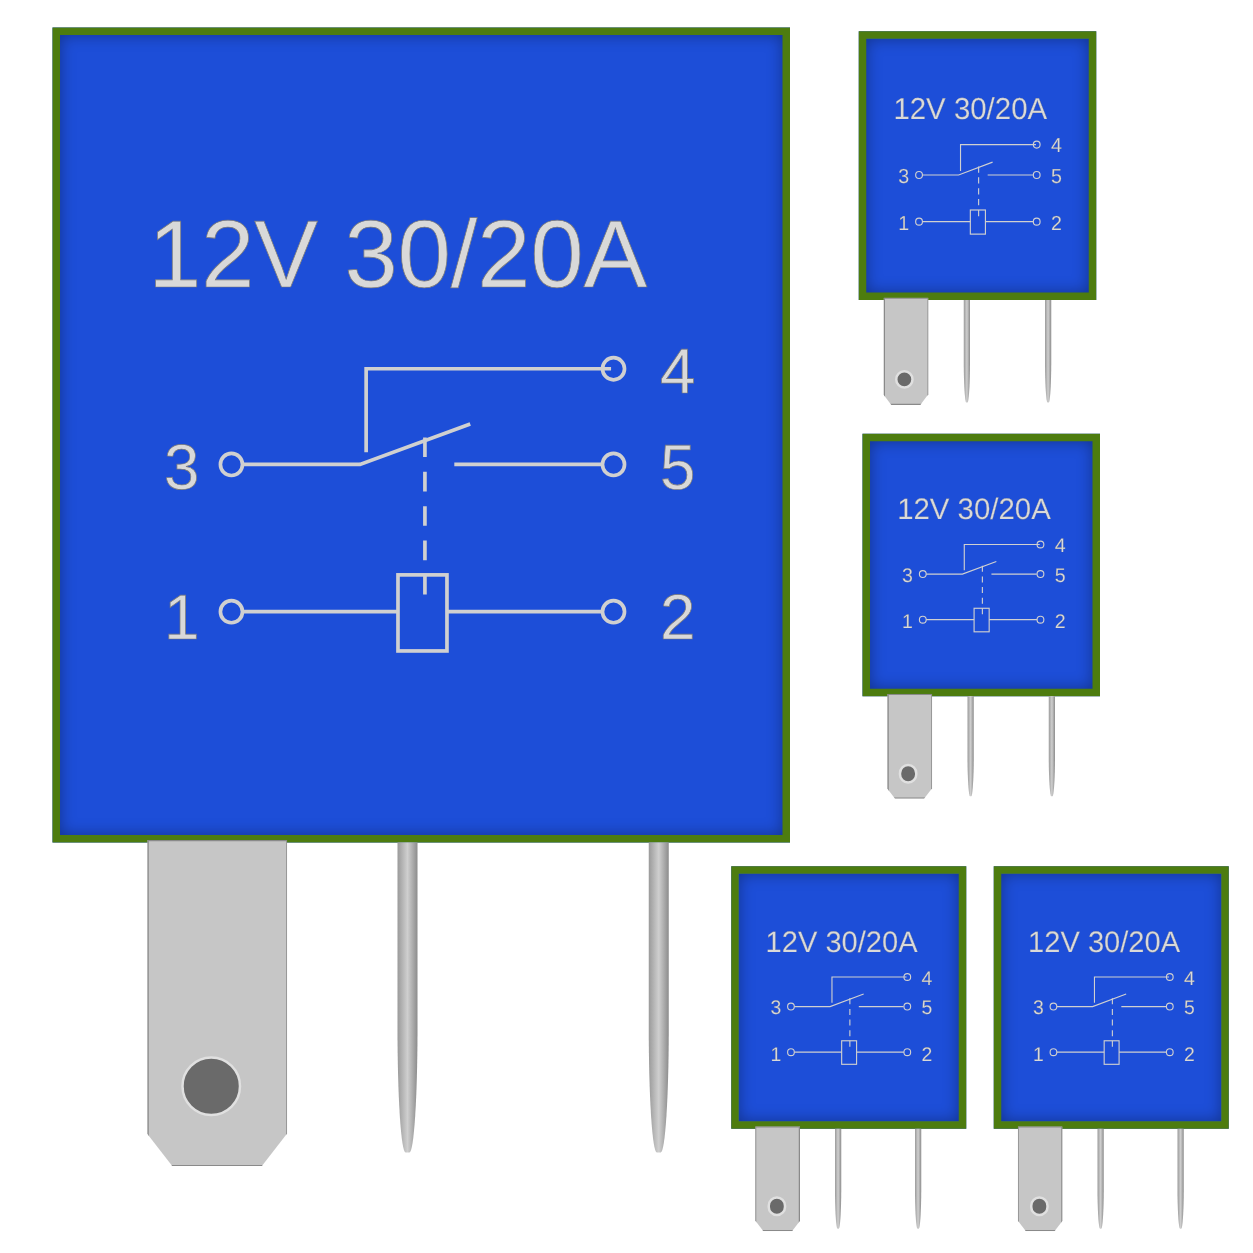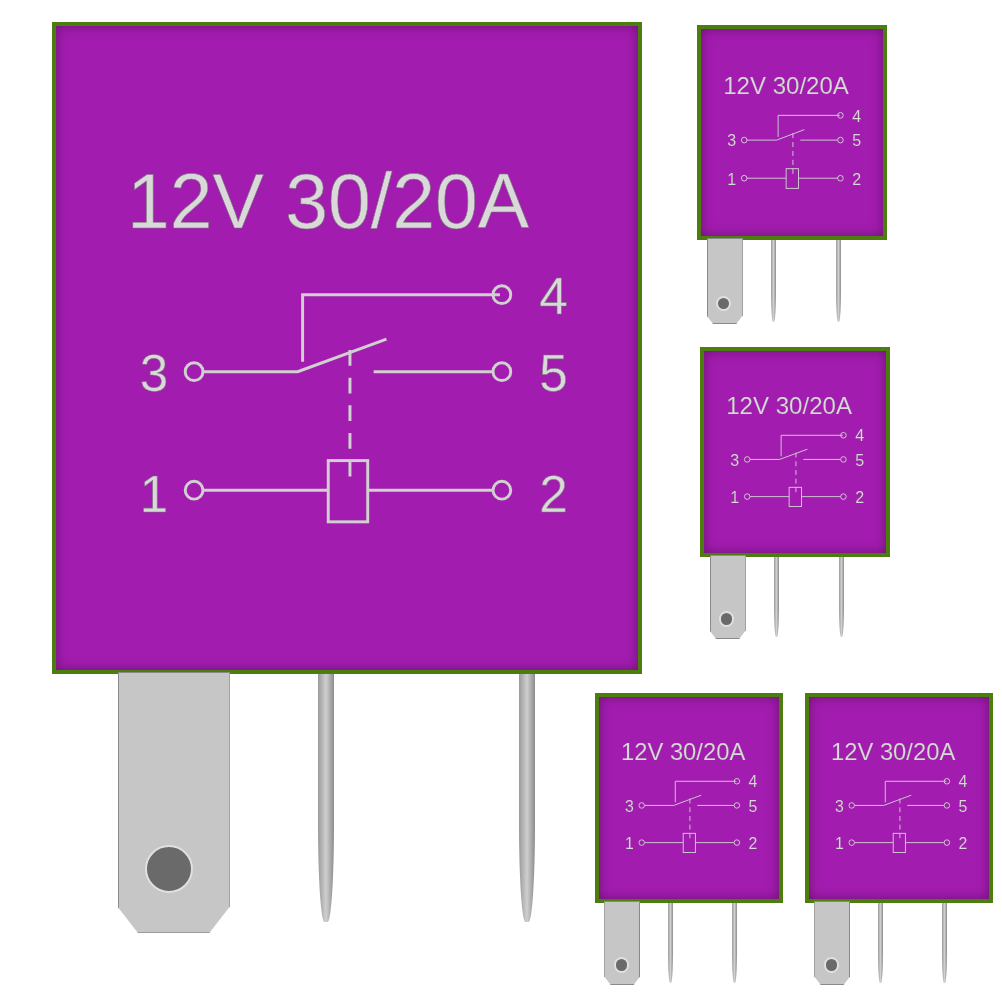--- a/index.html
+++ b/index.html
@@ -1,18 +1,18 @@
 <!DOCTYPE html>
 <html><head>
 <meta charset="utf-8">
 <style>
   html,body{margin:0;padding:0;background:#ffffff;}
   body{width:1002px;height:1002px;position:relative;overflow:hidden;font-family:"Liberation Sans",sans-serif;}
   .relay{position:absolute;}
-  .relay .body{position:absolute;left:17px;top:0;background:#a21caf;border:4px solid #4d7c0f;box-sizing:border-box;
+  .relay .body{position:absolute;left:7px;top:0;background:#1d4ed8;border:6px solid #4d7c0f;box-sizing:border-box;
     box-shadow:inset 0 0 12px rgba(0,0,0,0.35);}
   .relay svg{position:absolute;left:0;top:0;width:100%;height:100%;}
   .pin-tab{position:absolute;background:#c6c6c6;border:1px solid #8a8a8a;box-sizing:border-box;
     clip-path:polygon(0 0,100% 0,100% 90%,82% 100%,18% 100%,0 90%);}
   .pin-tab .hole{position:absolute;border-radius:50%;background:#6a6a6a;border:2px solid #e0e0e0;box-sizing:border-box;}
   .pin-wire{position:absolute;background:linear-gradient(90deg,#9a9a9a,#cfcfcf,#8c8c8c);border-radius:0 0 40% 40%;}
   .lbl{fill:#d9d9d9;stroke:#7a7a7a;stroke-width:0.6;font-family:"Liberation Sans",sans-serif;}
 </style>
 </head>
 <body>

